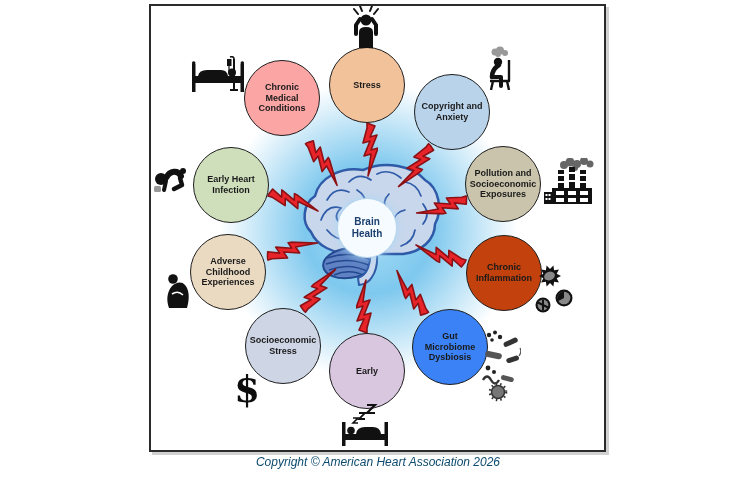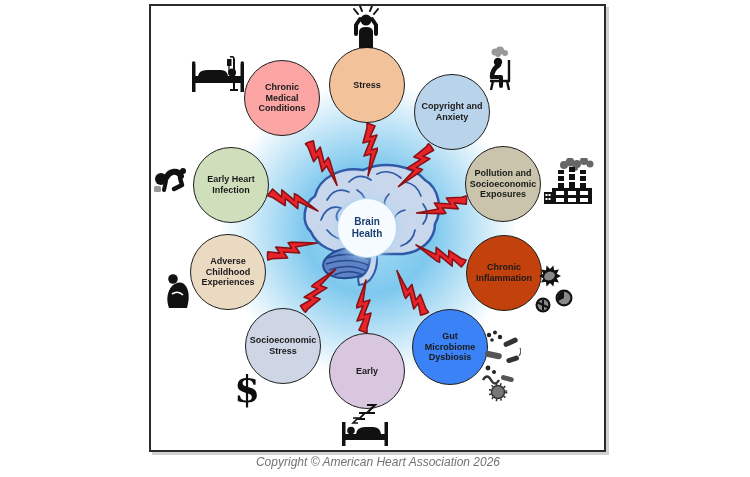--- a/index.html
+++ b/index.html
@@ -17,21 +17,21 @@
   .bolt polygon{stroke:#8b1114;stroke-width:1.6;stroke-linejoin:round;}
   .icon{position:absolute;}
   #center-circle{position:absolute;left:337px;top:198px;width:60px;height:60px;border-radius:50%;
           background:#f6fbff;border:1px solid #b9d7ee;box-shadow:0 0 8px rgba(170,215,245,.9);
           display:flex;align-items:center;justify-content:center;text-align:center;
           font-weight:bold;font-size:10px;line-height:1.2;color:#1c3f6f;box-sizing:border-box;}
   #dollar{position:absolute;left:230px;top:368px;width:34px;height:42px;
           font-family:"DejaVu Serif",serif;font-weight:bold;font-size:37px;color:#0d0d0d;
           display:flex;align-items:center;justify-content:center;}
   #footer{position:absolute;left:150px;top:455px;width:456px;text-align:center;
-          font-style:italic;font-size:12px;color:#737373;}
+          font-style:italic;font-size:12px;color:#0c4a6e;}
 </style>
 </head>
 <body>
 
 <div id="page">
   <div id="frame">
     <div id="glow" style="left:68px;top:74px;"></div>
 
     <svg style="position:absolute;left:146px;top:154px;" width="150" height="142" viewBox="0 0 150 142">
       <path d="M14,72 C4,62 6,44 18,36 C22,18 44,6 66,10 C88,0 116,6 128,20 C142,28 146,50 138,64 C138,80 124,92 106,94 L58,94 C36,94 20,86 14,72 Z" fill="#C9D7EC" stroke="#2E5AA8" stroke-width="2.5" stroke-linejoin="round"></path>

